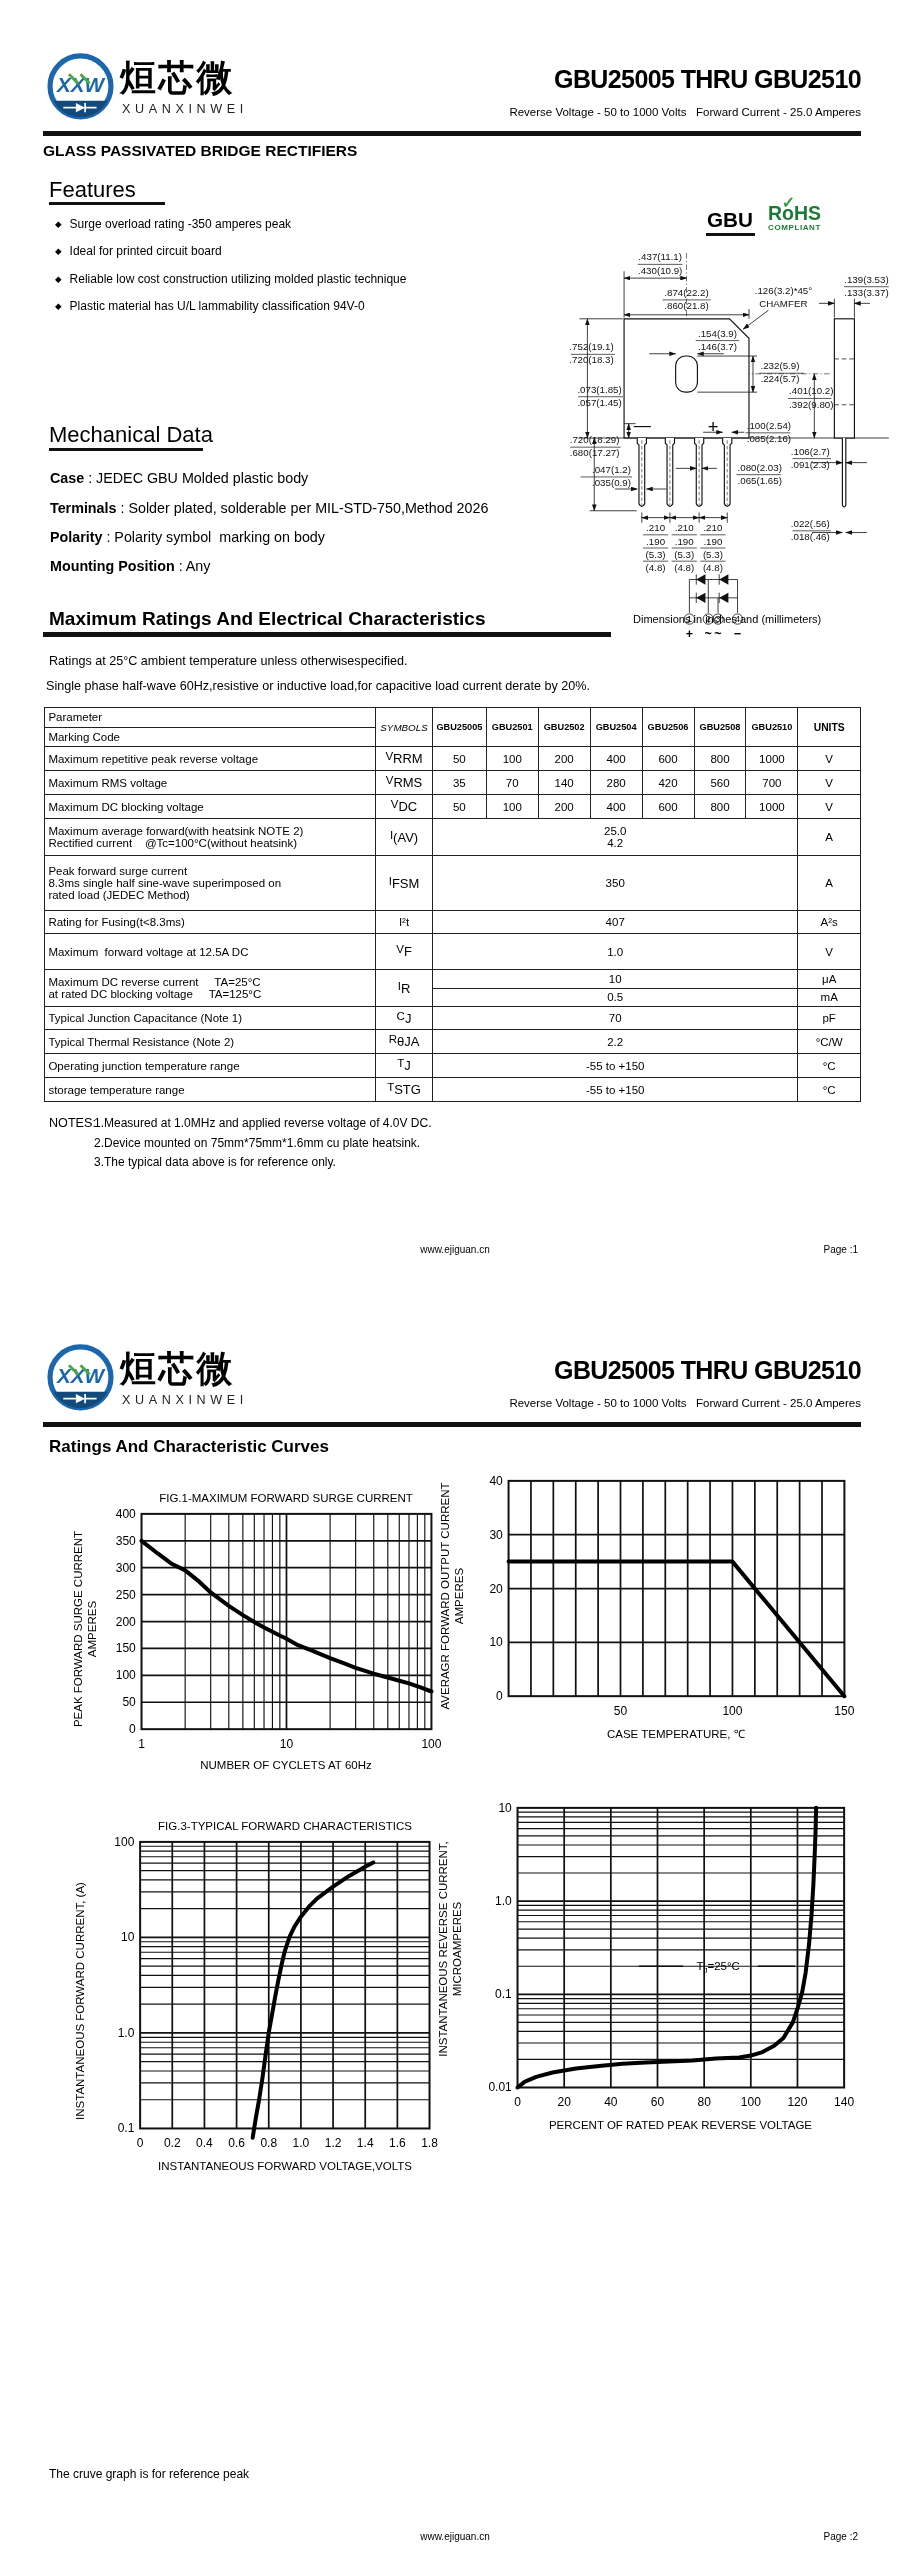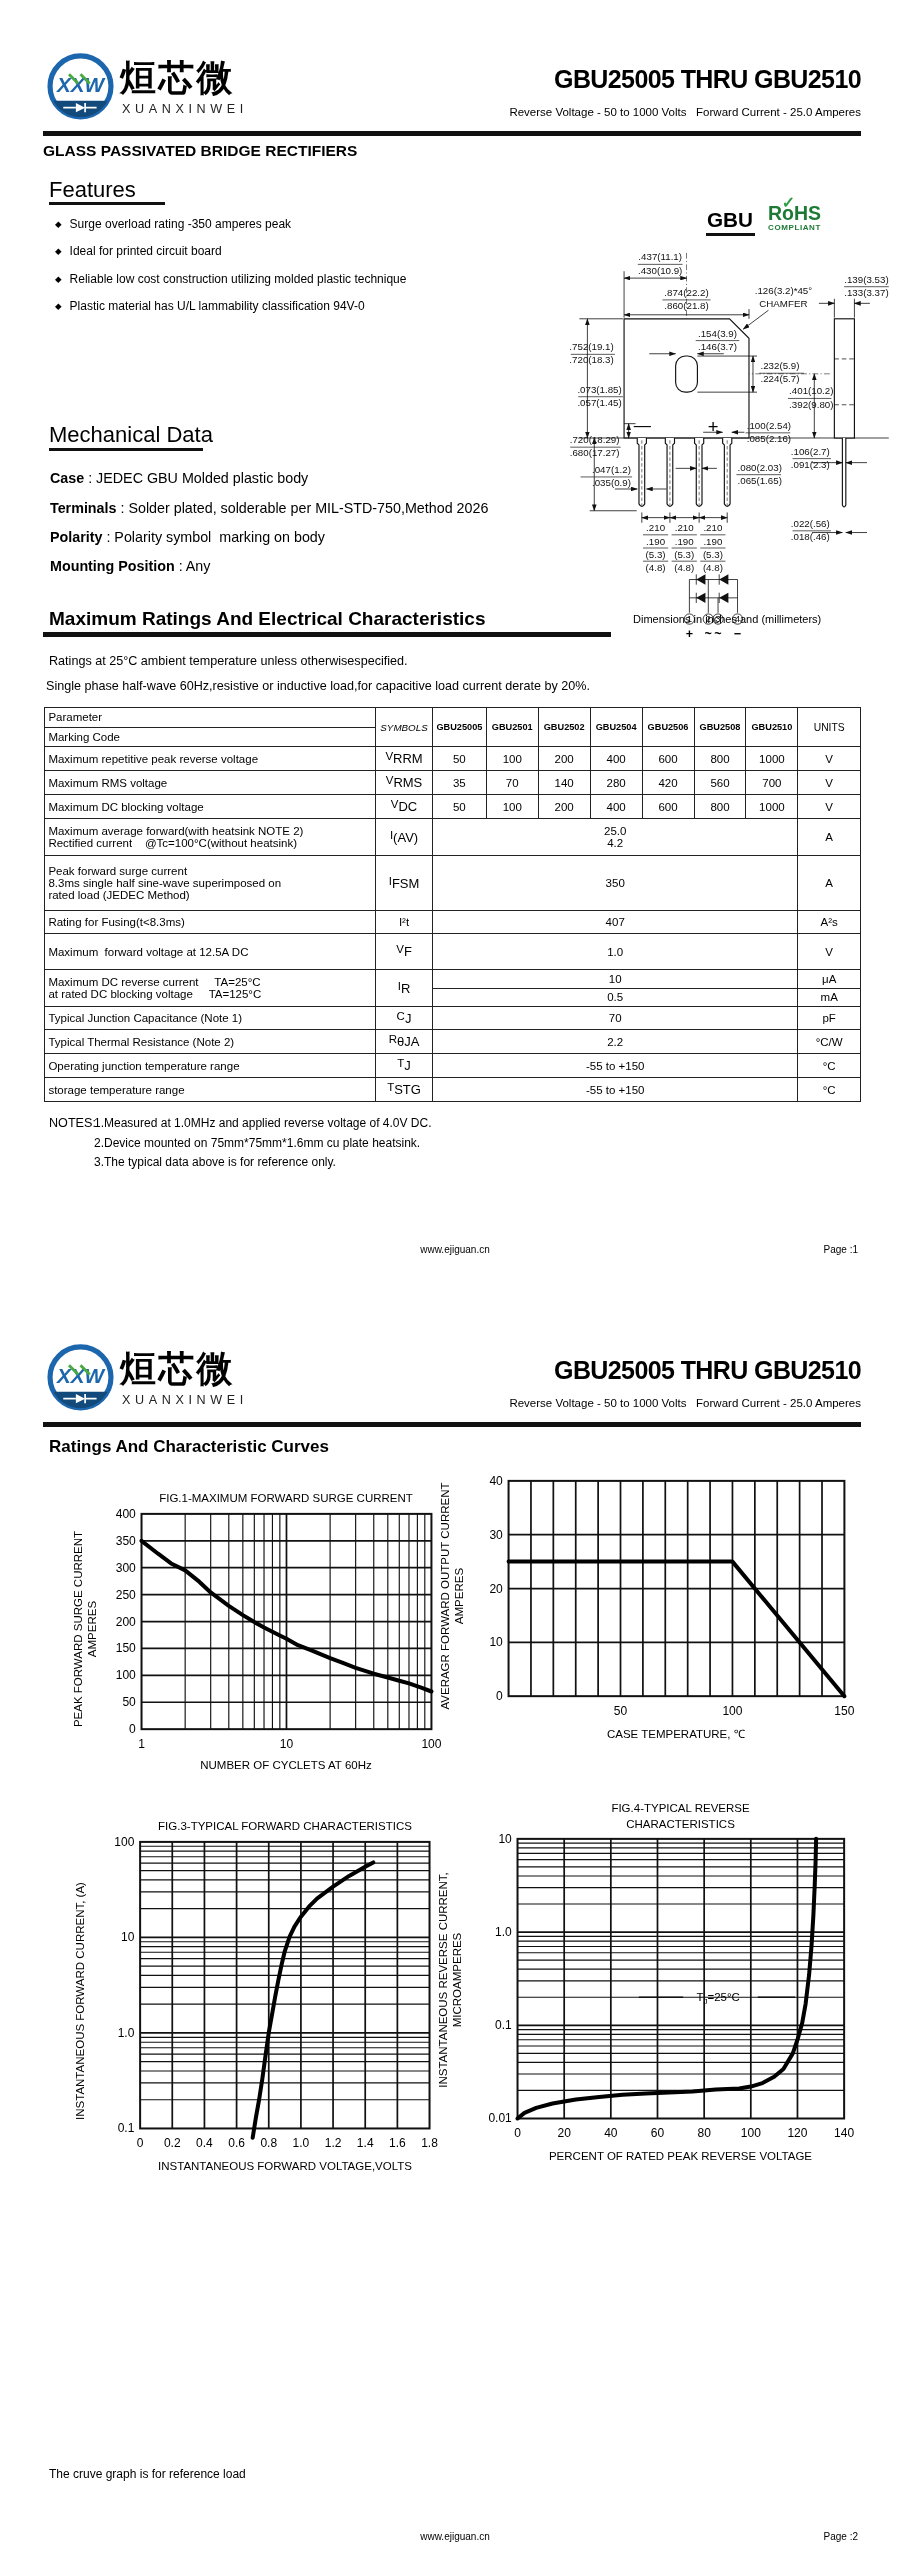--- a/index.html
+++ b/index.html
@@ -22,21 +22,21 @@
   table.rtable { position:absolute; left:44px; top:707px; width:817px; border-collapse:collapse;
                  border:1.7px solid #111; }
   .rtable td, .rtable th { border:0.6px solid #222; border-top-width:1.1px; border-bottom-width:1.1px;
                  font-size:11.5px; font-weight:normal; padding:1.1px 3.4px; color:#000; }
   .rtable .lab { text-align:left; white-space:pre-wrap; }
   .rtable .c { text-align:center; }
   .rtable .sym { text-align:center; font-size:11.5px; }
   .rtable .sym sub { font-size:13px; }
   .rtable .part { font-size:9.2px; font-weight:bold; text-align:center; }
   .rtable .symh { font-style:italic; font-size:9.8px; text-align:center; }
-  .rtable .unith { font-size:10.3px; font-weight:normal; text-align:center; }
+  .rtable .unith { font-size:10.3px; font-weight:bold; text-align:center; }
   .val { font-size:12px; }
   
   figure.chart { position:absolute; }
   .fig-title { font-size:11.5px; text-align:center; line-height:15.5px; }
   .fig-xlabel { font-size:11.5px; text-align:center; margin-top:2.3px; }
   .fig-body { position:relative; }
   .ylab { position:absolute; transform:translate(-50%,-50%) rotate(-90deg); font-size:11.5px;
           text-align:center; line-height:14.3px; white-space:nowrap; }
   .note-line { position:absolute; font-size:12px; }
   .foot { position:absolute; font-size:10px; }
@@ -586,24 +586,20 @@
         <text x="60" y="352.33333333333337" text-anchor="end" font-size="21" fill="#000">1.0</text>
         <text x="60" y="185.66666666666669" text-anchor="end" font-size="21" fill="#000">10</text>
         <text x="60" y="19" text-anchor="end" font-size="21" fill="#000">100</text>
         <path d="M266.4 528.2 L272.0 493.0 L277.6 461.8 L283.2 425.6 L288.8 384.8 L294.4 345.3 L300.1 313.6 L305.7 282.0 L311.3 252.6 L316.9 226.0 L322.5 202.4 L330.9 177.2 L339.3 159.7 L350.6 142.4 L364.6 125.0 L378.6 110.9 L406.7 90.1 L434.7 71.4 L462.8 55.3 L476.8 47.8" fill="none" stroke="#000" stroke-width="7" stroke-linecap="round" stroke-linejoin="round"></path>
       </svg>
   </div>
   <div class="fig-xlabel" style="margin-left:80px;width:290px">INSTANTANEOUS FORWARD VOLTAGE,VOLTS</div>
 </figure>
 
 <figure class="chart" style="left:422px;top:1801px;width:436px;height:379px">
-  <div class="fig-title" style="margin-left:95px;width:327px">
-    <div>FIG.4-TYPICAL REVERSE</div>
-      <div>CHARACTERISTICS</div>
-  </div>
   <div class="fig-body">
     <div class="ylab" style="left:27.5px;top:148px">
       <span>INSTANTANEOUS REVERSE CURRENT,</span><br><span>MICROAMPERES</span>
     </div>
     <svg width="379" height="314" style="margin-left:55px" viewBox="0 0 660 548">
         <line x1="151.42857142857144" y1="12" x2="151.42857142857144" y2="500" stroke="#111" stroke-width="3"></line>
         <line x1="232.85714285714286" y1="12" x2="232.85714285714286" y2="500" stroke="#111" stroke-width="3"></line>
         <line x1="314.2857142857143" y1="12" x2="314.2857142857143" y2="500" stroke="#111" stroke-width="3"></line>
         <line x1="395.7142857142857" y1="12" x2="395.7142857142857" y2="500" stroke="#111" stroke-width="3"></line>
         <line x1="477.14285714285717" y1="12" x2="477.14285714285717" y2="500" stroke="#111" stroke-width="3"></line>
@@ -649,17 +645,17 @@
         <text x="60" y="19" text-anchor="end" font-size="21" fill="#000">10</text>
         <line x1="281.7142857142857" y1="288.3657873719924" x2="359.07142857142856" y2="288.3657873719924" stroke="#111" stroke-width="2.5"></line>
         <line x1="489.3571428571429" y1="288.3657873719924" x2="554.5" y2="288.3657873719924" stroke="#111" stroke-width="2.5"></line>
         <text x="420.14285714285717" y="295.3657873719924" text-anchor="middle" font-size="20" fill="#000">T<tspan dy="5" font-size="14">J</tspan><tspan dy="-5">=25°C</tspan></text>
         <path d="M70.0 500.0 L82.2 490.1 L102.6 481.5 L131.1 473.8 L171.8 466.8 L212.5 462.5 L253.2 458.5 L293.9 456.5 L334.6 454.7 L375.4 452.8 L416.1 449.3 L456.8 447.6 L477.1 444.3 L497.5 438.2 L517.9 427.3 L534.1 413.5 L550.4 386.3 L558.6 362.5 L566.7 333.9 L572.8 299.8 L578.9 248.8 L583.0 199.9 L586.3 146.0 L588.7 92.5 L590.3 48.1 L591.1 12.0" fill="none" stroke="#000" stroke-width="7" stroke-linecap="round" stroke-linejoin="round"></path>
       </svg>
   </div>
   <div class="fig-xlabel" style="margin-left:95px;width:327px">PERCENT OF RATED PEAK REVERSE VOLTAGE</div>
 </figure>
 
-<div class="abs" style="left:49px;top:2467px;font-size:12px">The cruve graph is for reference load</div>
+<div class="abs" style="left:49px;top:2467px;font-size:12px">The cruve graph is for reference peak</div>
 
 <div class="foot" style="left:0;top:2531px;width:910px;text-align:center">www.ejiguan.cn</div>
 <div class="foot" style="right:52px;top:2531px">Page :2</div>
 
 
 </body></html>

